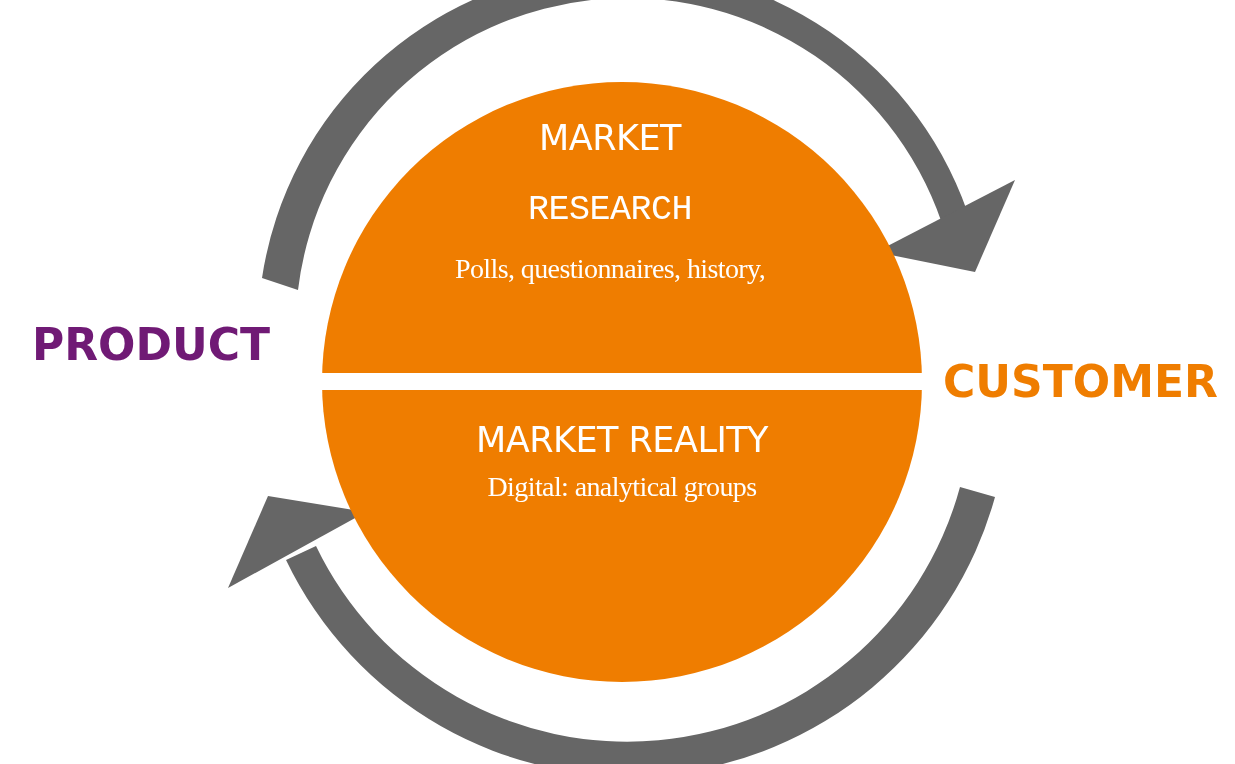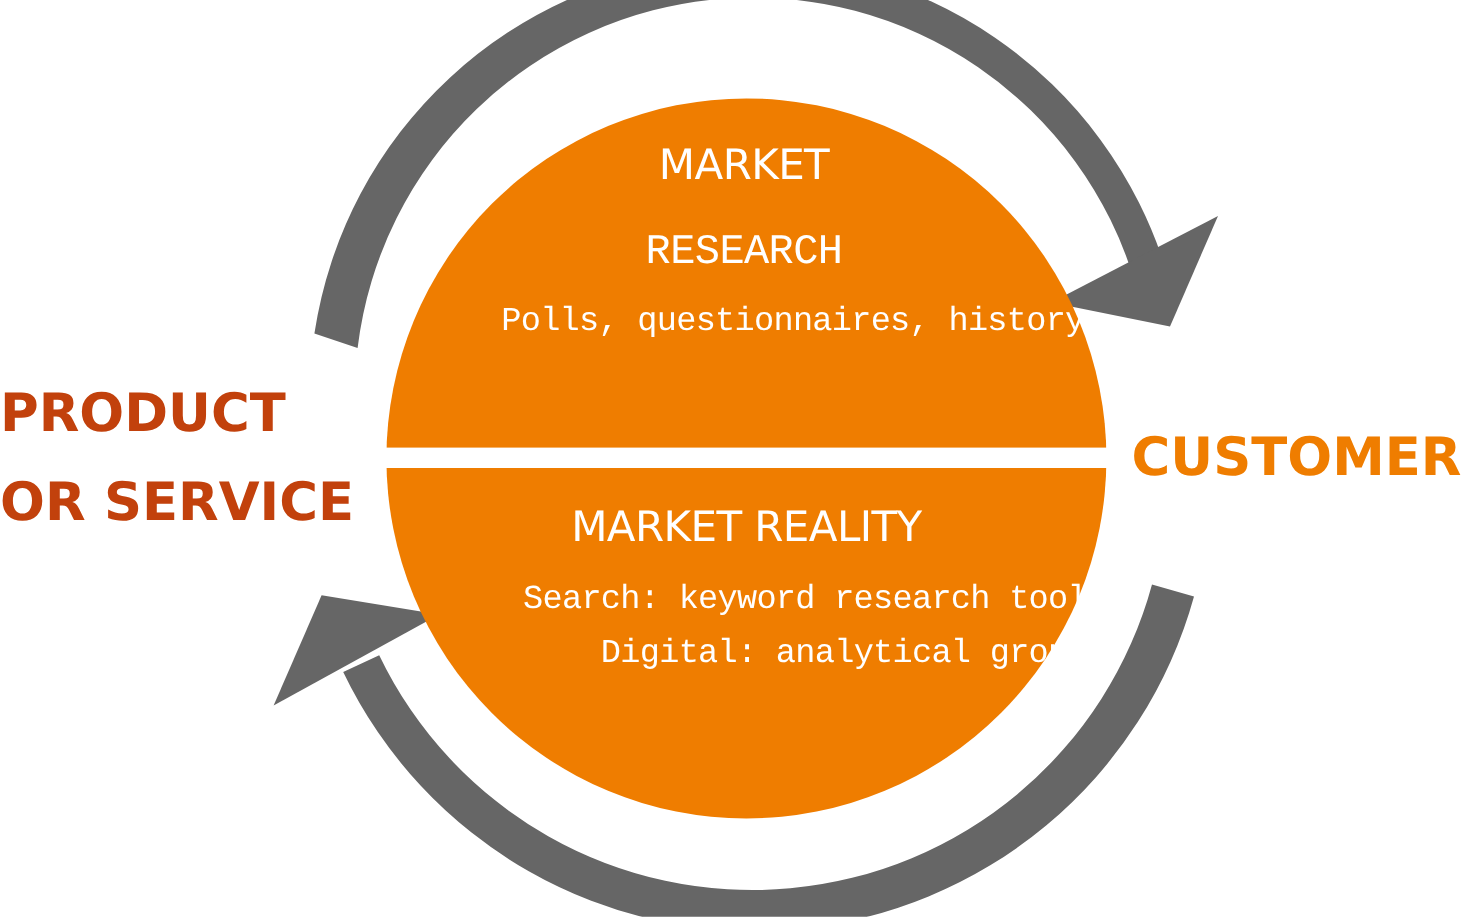--- a/index.html
+++ b/index.html
@@ -1,20 +1,20 @@
 <!DOCTYPE html>
 <html><head>
 <meta charset="utf-8">
 <style>
   html, body { margin: 0; padding: 0; background: #ffffff; }
   body { width: 1235px; height: 764px; position: relative; overflow: hidden; font-family: "Liberation Sans", "DejaVu Sans", sans-serif; }
   svg.diagram { position: absolute; left: 0; top: 0; }
   .label { position: absolute; text-align: center; color: #ffffff; white-space: nowrap; }
   .heading { font-size: 35px; line-height: 48px; font-family: "DejaVu Sans", sans-serif; font-weight: normal; letter-spacing: -0.5px; }
-  .body-text { font-size: 28px; line-height: 45px; font-family: Liberation Mono, monospace; letter-spacing: -0.6px; text-align: right; }
+  .body-text { font-size: 28px; line-height: 45px; font-family: Liberation Serif, serif; letter-spacing: -0.6px; }
   .side { position: absolute; font-weight: bold; font-family: "DejaVu Sans", sans-serif; font-size: 44px; line-height: 74px; letter-spacing: 0px; }
 </style>
 </head>
 <body>
 
 <svg class="diagram" width="1235" height="764" viewBox="0 0 1235 764">
 
   <g>
     <path d="M 262 278 A 365 365 0 0 1 972 226 L 946 236 A 332 332 0 0 0 298 290 Z" fill="#666666"></path>
     <polygon points="1015,180 975,272 876,252" fill="#666666"></polygon>
@@ -23,30 +23,28 @@
   <g>
     <path d="M 995 497 A 380 380 0 0 1 286 560 L 316 546 A 345 345 0 0 0 960 487 Z" fill="#666666"></path>
     <polygon points="228,588 268,496 366,512" fill="#666666"></polygon>
   </g>
 
   <circle cx="622" cy="382" r="300" fill="#EF7D00"></circle>
 
   <rect x="310" y="373" width="625" height="17" fill="#ffffff"></rect>
 </svg>
 
-<div class="side" style="left: 0px; top: 308px; width: 302px; text-align: left; color: #c2410c;">
+<div class="side" style="left: 0px; top: 308px; width: 302px; text-align: center; color: #701a75;">
   <div>PRODUCT</div>
-  <div>OR SERVICE</div>
 </div>
 
 <div class="side" style="left: 943px; top: 345px; color: #EF7D00; text-align: center;">CUSTOMER</div>
 
-<div class="label" style="left: 320px; top: 114px; width: 600px;">
+<div class="label" style="left: 310px; top: 114px; width: 600px;">
   <div class="heading">MARKET</div>
   <div class="heading" style="margin-top: 24px; font-family: Liberation Mono, monospace;">RESEARCH</div>
   <div class="body-text" style="margin-top: 12px;">Polls, questionnaires, history,</div>
 </div>
 
 <div class="label" style="left: 322px; top: 416px; width: 600px;">
   <div class="heading">MARKET REALITY</div>
-  <div class="body-text" style="margin-top: 14px;">Search: keyword research tools</div>
   <div class="body-text">Digital: analytical groups</div>
 </div>
 
 </body></html>

